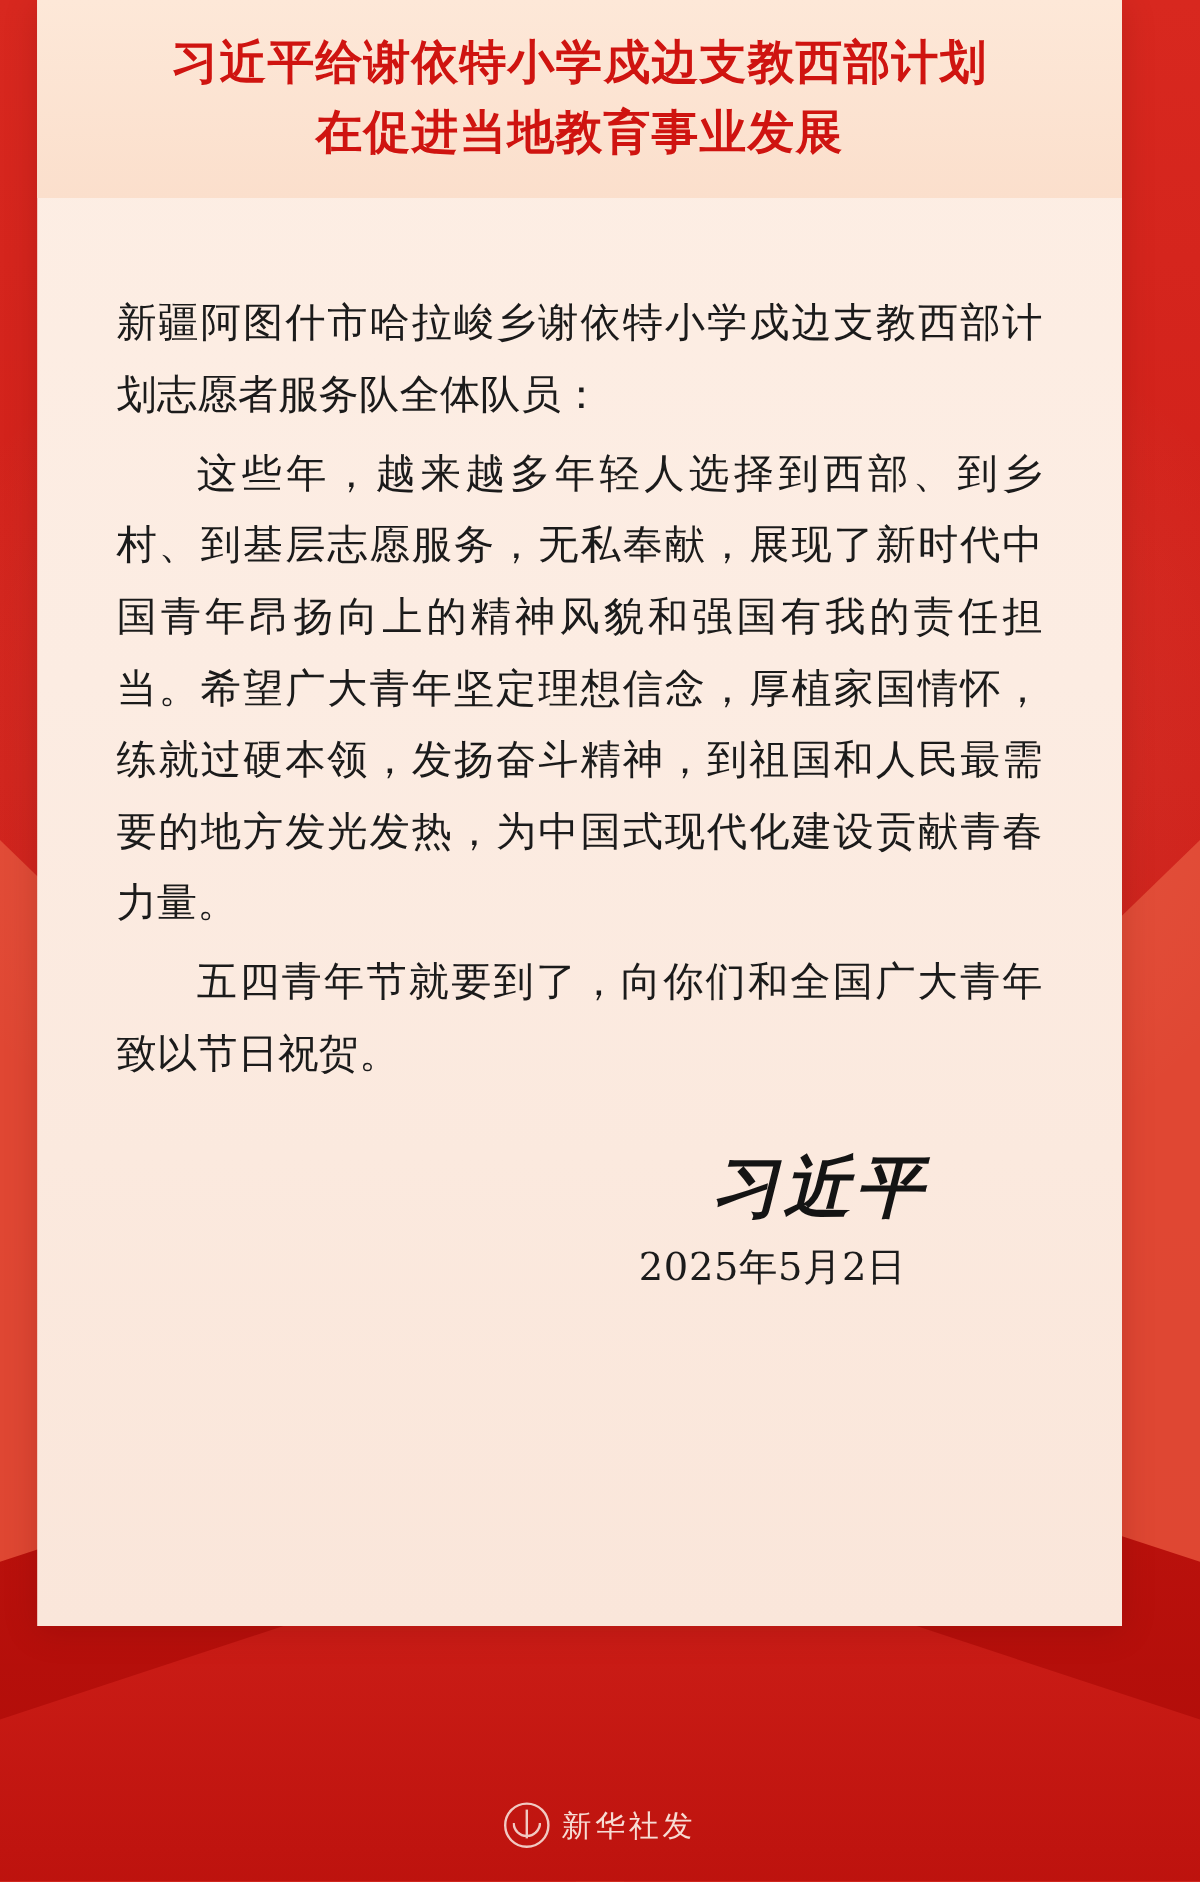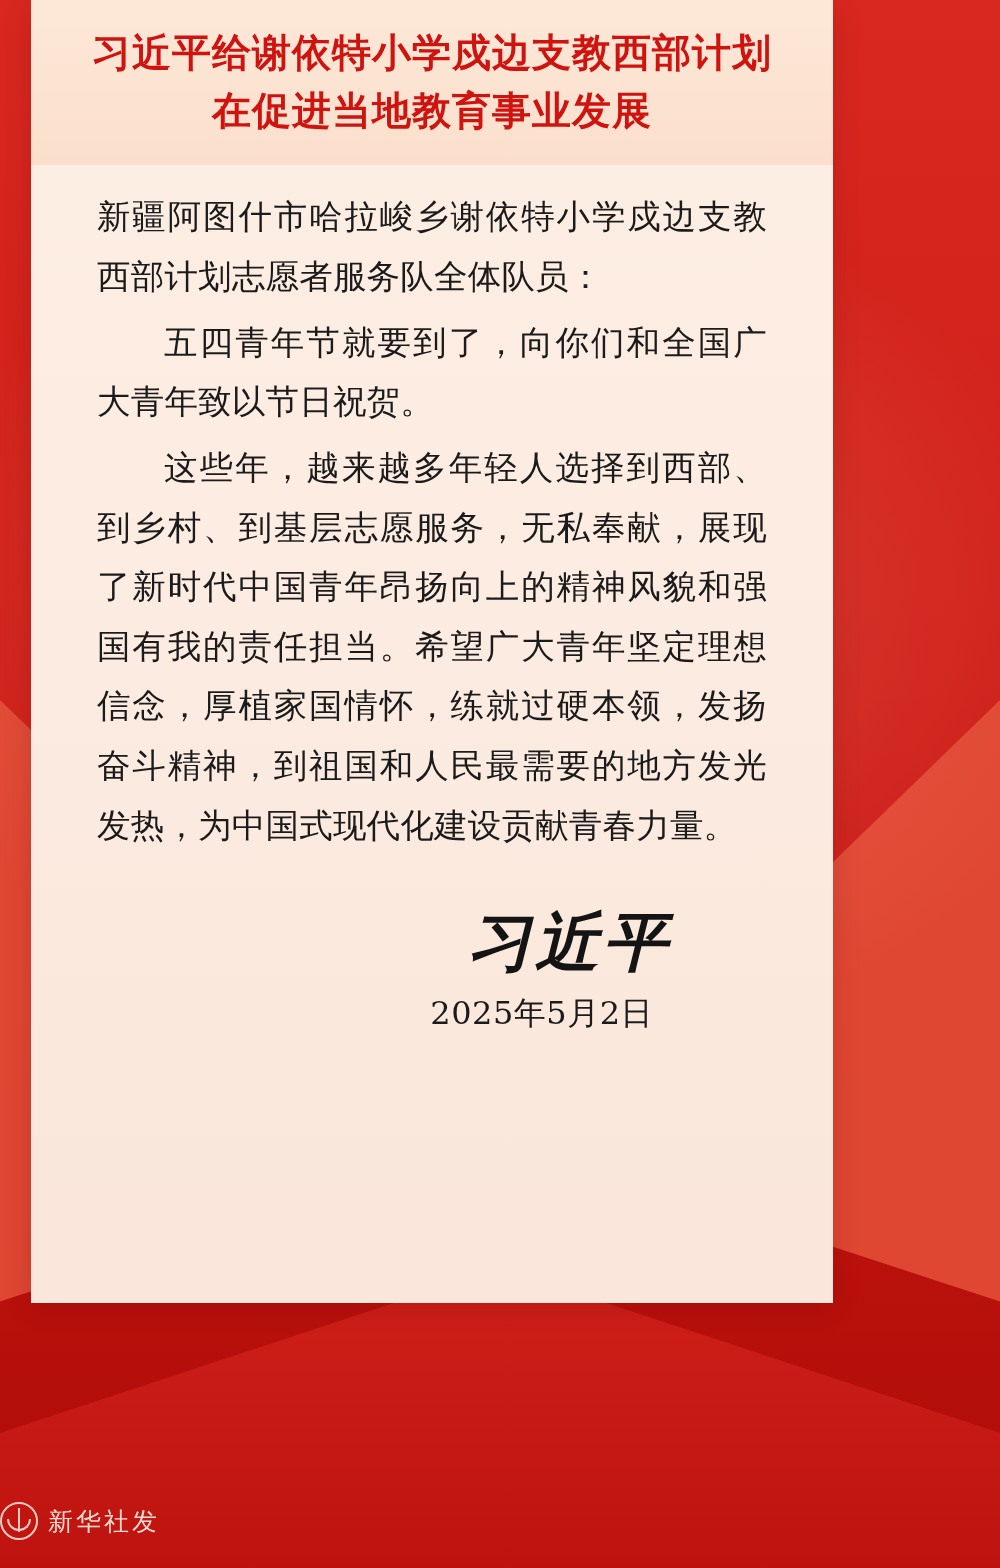--- a/index.html
+++ b/index.html
@@ -76,42 +76,42 @@
     transform: translateX(-50%);
     background: radial-gradient(ellipse at center, rgba(255,200,160,.22) 0%, rgba(255,160,120,0) 62%);
     pointer-events: none;
   }
 
   
   .card {
     position: absolute;
     left: 31px;
     top: 0;
-    width: 802px;
+    width: 904px;
     background: linear-gradient(180deg, #fdeee4 0%, #fcece2 42%, #fae6da 100%);
     box-shadow: 0 4px 26px rgba(90,10,5,.20);
   }
 
   .title-band {
     background: linear-gradient(180deg, #fde8d8 0%, #fbdfcc 100%);
     padding: 24px 60px 26px 60px;
     text-align: center;
   }
   .title-line {
     font-family: "DejaVu Serif", serif;
     font-weight: bold;
     font-size: 39px;
     line-height: 1.48;
     color: #cf1410;
     letter-spacing: 1px;
     white-space: nowrap;
   }
 
   .letter {
-    padding: 22px 66px 0 66px;
+    padding: 74px 66px 0 66px;
     min-height: 1060px;
   }
   .salutation,
   .para {
     font-family: "DejaVu Serif", serif;
     font-size: 33.5px;
     line-height: 1.78;
     color: #1b1b1b;
     text-align: justify;
     text-justify: inter-ideograph;
@@ -124,21 +124,21 @@
   }
 
   .sign-wrap {
     margin-top: 52px;
     padding-right: 96px;
     text-align: right;
   }
   .signature {
     font-family: "DejaVu Serif", serif;
     font-weight: bold;
-    font-size: 64px;
+    font-size: 56px;
     line-height: 1.1;
     color: #141414;
     letter-spacing: 4px;
     font-style: italic;
   }
   .sign-date {
     margin-top: 14px;
     padding-right: 18px;
     font-family: "DejaVu Serif", serif;
     font-size: 32px;
@@ -152,20 +152,21 @@
   }
 
   
   .credit {
     position: absolute;
     left: 0;
     bottom: 28px;
     width: 1000px;
     display: flex;
     align-items: center;
+    justify-content: center;
     gap: 10px;
   }
   .credit-logo {
     width: 34px;
     height: 34px;
     border-radius: 50%;
     border: 2px solid #f6d9d2;
     position: relative;
     opacity: .92;
   }
@@ -211,22 +212,22 @@
 
   <div class="card">
 
     <div class="title-band">
       <div class="title-line">习近平给谢依特小学戍边支教西部计划</div>
       <div class="title-line">在促进当地教育事业发展</div>
     </div>
 
     <div class="letter">
       <p class="salutation">新疆阿图什市哈拉峻乡谢依特小学戍边支教西部计划志愿者服务队全体队员：</p>
+      <p class="para">这些年，越来越多年轻人选择到西部、到乡村、到基层志愿服务，无私奉献，展现了新时代中国青年昂扬向上的精神风貌和强国有我的责任担当。希望广大青年坚定理想信念，厚植家国情怀，练就过硬本领，发扬奋斗精神，到祖国和人民最需要的地方发光发热，为中国式现代化建设贡献青春力量。</p>
       <p class="para">五四青年节就要到了，向你们和全国广大青年致以节日祝贺。</p>
-      <p class="para">这些年，越来越多年轻人选择到西部、到乡村、到基层志愿服务，无私奉献，展现了新时代中国青年昂扬向上的精神风貌和强国有我的责任担当。希望广大青年坚定理想信念，厚植家国情怀，练就过硬本领，发扬奋斗精神，到祖国和人民最需要的地方发光发热，为中国式现代化建设贡献青春力量。</p>
 
       <div class="sign-wrap">
         <div class="signature">习近平</div>
         <div class="sign-date">2025年5月2日</div>
       </div>
     </div>
 
     <div class="card-fade"></div>
   </div>
 

